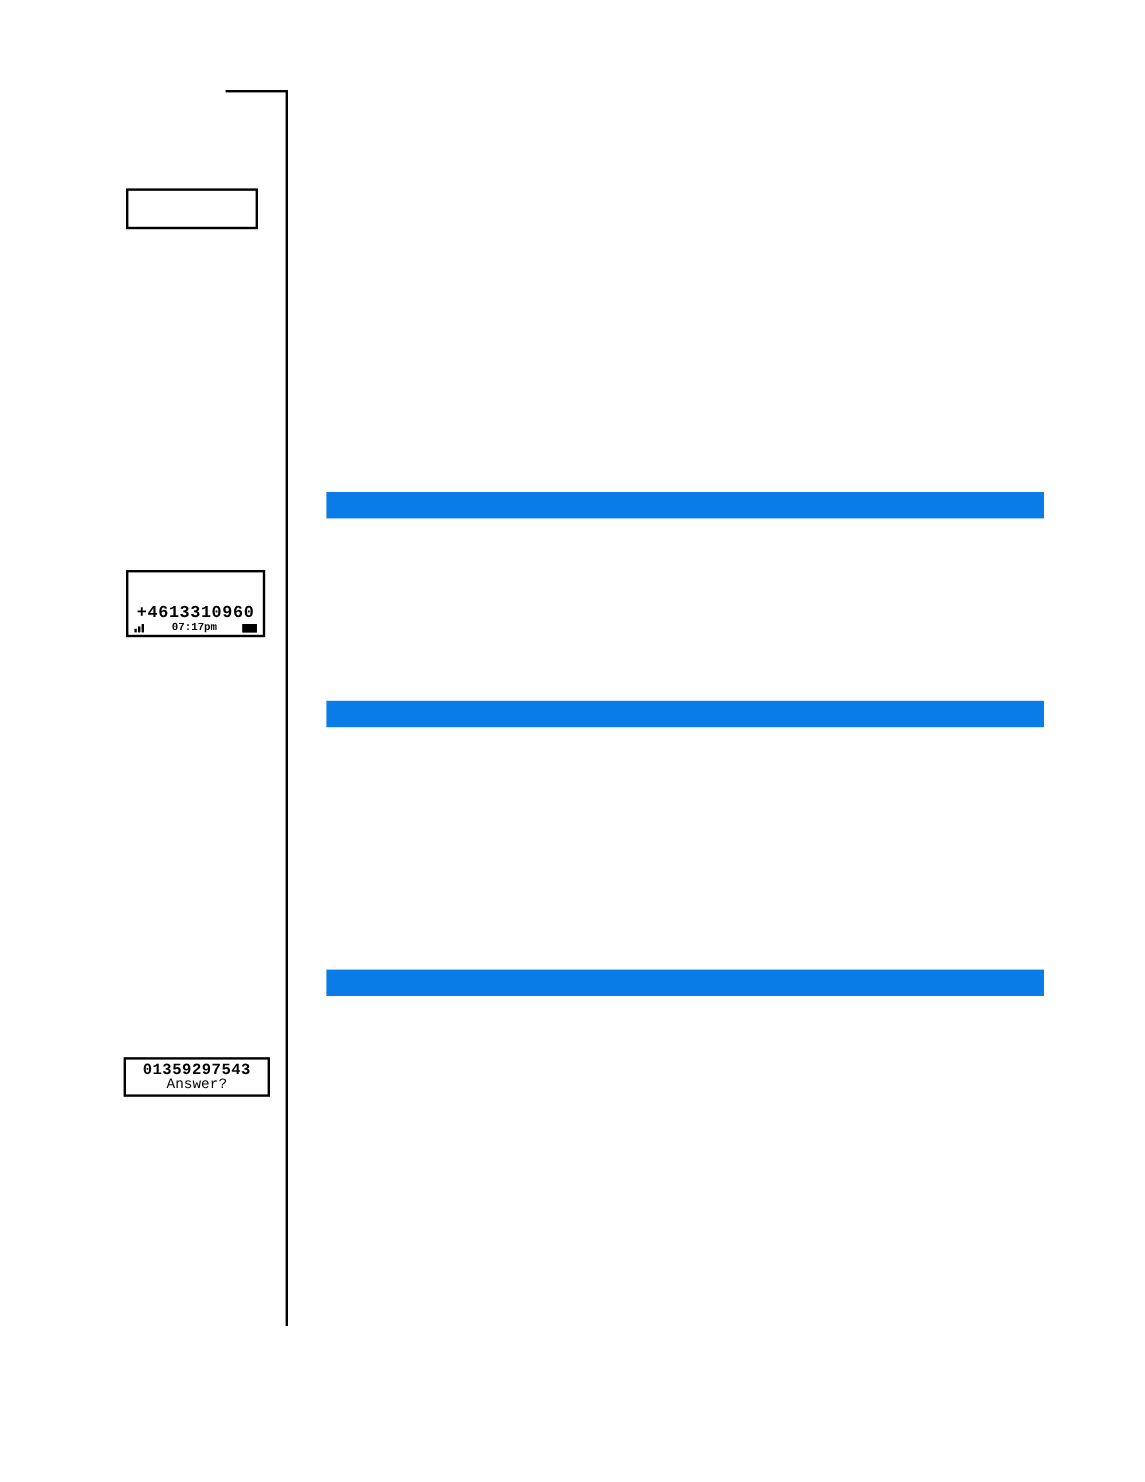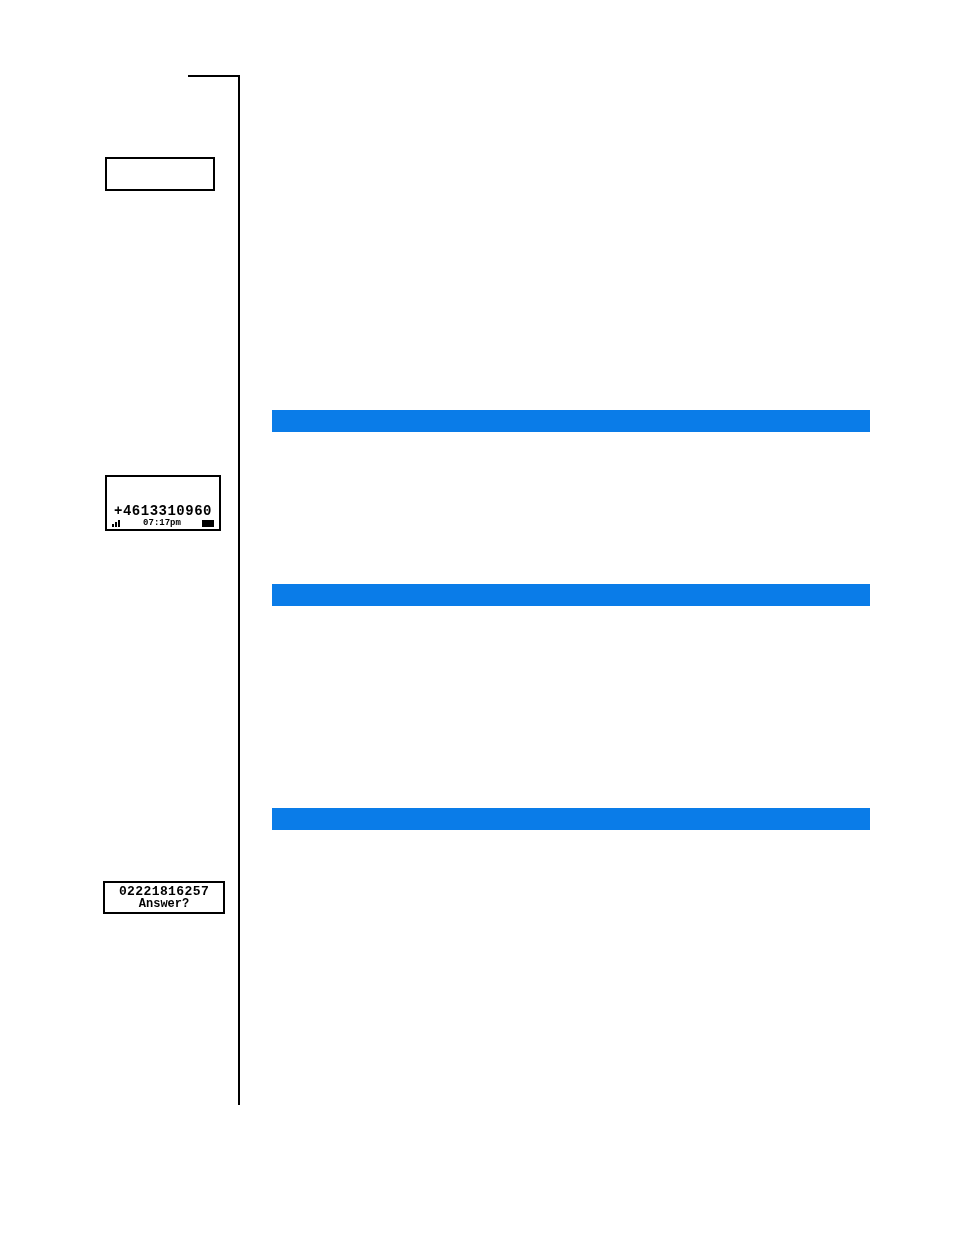--- a/index.html
+++ b/index.html
@@ -93,21 +93,21 @@
     left: 18px;
     width: 122px;
     padding: 2px 2px 2px 2px;
   }
   .lcd-answer .num {
     font-weight: bold;
     font-size: 13px;
     letter-spacing: 0.4px;
   }
   .lcd-answer .ans {
-    font-weight: bold;
+    font-weight: normal;
     font-size: 12px;
   }
   .main {
     margin-left: 157px;
     padding-left: 30px;
     padding-top: 0;
   }
   .bluebar {
     width: 598px;
     height: 22px;
@@ -131,21 +131,21 @@
     <div class="lcd lcd-number">
       <div class="row num">+4613310960</div>
       <div class="row status">
         <span class="bars"></span>
         <span>07:17pm</span>
         <span class="batt"></span>
       </div>
     </div>
 
     <div class="lcd lcd-answer">
-      <div class="row num">02221816257</div>
+      <div class="row num">01359297543</div>
       <div class="row ans">Answer?</div>
     </div>
   </div>
 
   <div class="main">
     <div class="spacer-top"></div>
     <div class="bluebar"></div>
     <div class="spacer-mid"></div>
     <div class="bluebar"></div>
     <div class="spacer-mid2"></div>

